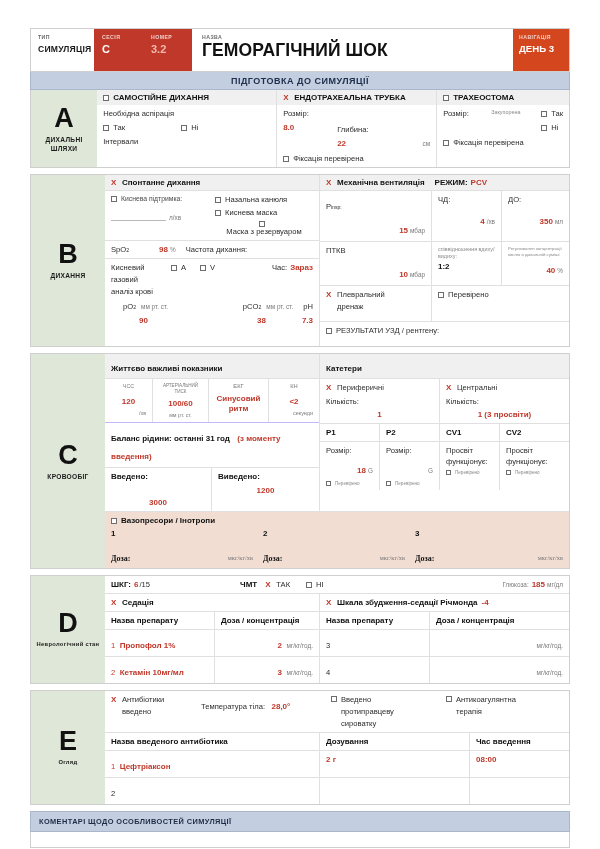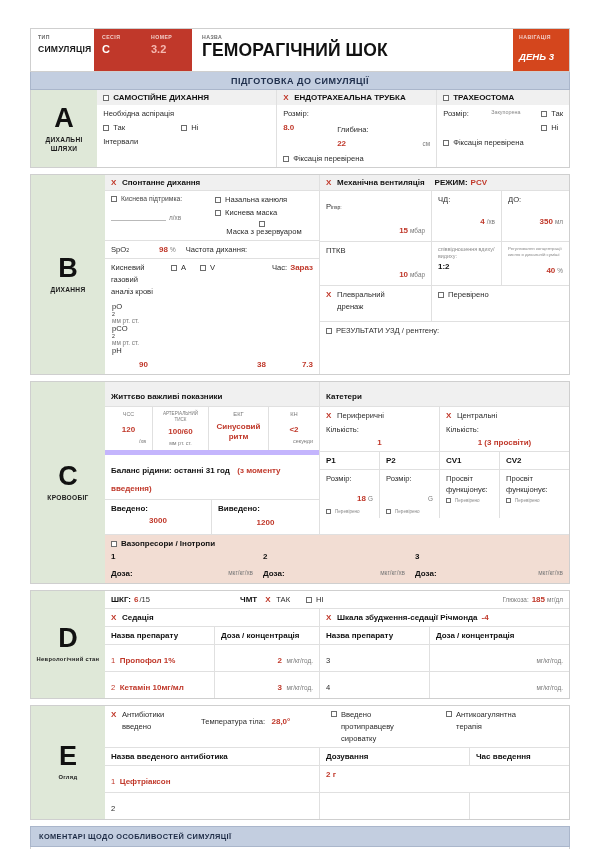--- a/index.html
+++ b/index.html
@@ -17,21 +17,21 @@
   .lbl-xs { font-size:5.2px; letter-spacing:.45px; color:#6a6a6a; font-weight:700; text-transform:uppercase; line-height:7px; }
   .lbl-xs-w { font-size:5.2px; letter-spacing:.45px; color:#f2cfc9; font-weight:700; text-transform:uppercase; line-height:7px; }
   .hdr-type-val { font-size:8.6px; font-weight:700; color:#1a1a1a; letter-spacing:.2px; margin-top:3px; }
   .hdr-sess { background:#c0382a; width:98px; display:flex; padding:5px 6px 0 8px; gap:14px; }
   .hdr-sess-col { flex:1; }
   .hdr-sess-val { font-size:11px; font-weight:700; color:#fff; margin-top:2px; }
   .hdr-num-val { font-size:11px; font-weight:700; color:#f5b8b0; margin-top:2px; }
   .hdr-name { flex:1; padding:5px 0 0 10px; }
   .hdr-title { font-size:17.5px; font-weight:700; color:#111; letter-spacing:.1px; margin-top:-1px; }
   .hdr-nav { background:#d4461d; width:56px; padding:5px 0 0 6px; }
-  .hdr-nav-val { font-size:9.6px; font-weight:700; color:#fff; margin-top:10px;font-style:italic; }
+  .hdr-nav-val { font-size:9.6px; font-weight:700; color:#fff; margin-top:2px; }
 
   
   .banner { background:#c3cee0; border:1px solid #aab6cb; border-top:0; text-align:center;
             font-size:9px; font-weight:700; color:#20304d; letter-spacing:.5px; padding:4px 0 3px; }
   .sec { display:flex; border:1px solid #cfcfcf; margin-top:6px; background:#fff; }
   .sec.joined { margin-top:0; border-top:0; }
   .letterbox { width:74px; background:#dfe8d8; display:flex; flex-direction:column;
                align-items:center; justify-content:center; padding:4px 2px; }
   .letter { font-size:27px; font-weight:700; color:#111; line-height:26px; }
   .letter-sub { font-size:6.6px; font-weight:700; color:#1b1b1b; letter-spacing:.3px;
@@ -244,21 +244,21 @@
                 <span class="ck">
                     <span class="cb"></span>
                     <span class="t-n">V</span>
                   </span>
                 <span class="spacer"></span>
                 <span class="t-n">Час:</span>
                 <span class="t-b red" style="margin-left:3px;">Зараз</span>
               </div>
             </div>
           </div>
-          <div style="display:flex;padding:2px 6px 5px 2px;align-items:baseline;flex-direction:column;">
+          <div style="display:flex;padding:2px 6px 5px 18px;align-items:baseline;">
             <span class="t-n">pO</span>
               <span style="font-size:5.2px;color:#2b2b2b;">2</span>
             <span class="t-s" style="margin-left:5px;">мм рт. ст.</span>
             <span class="spacer"></span>
             <span class="t-n">pCO</span>
               <span style="font-size:5.2px;color:#2b2b2b;">2</span>
             <span class="t-s" style="margin-left:5px;">мм рт. ст.</span>
             <span style="width:10px;"></span>
             <span class="t-n">pH</span>
           </div>
@@ -341,21 +341,21 @@
       <div class="letter">C</div>
       <div class="letter-sub">КРОВООБІГ</div>
     </div>
     <div class="body">
       <div style="display:flex;">
 
         <div style="width:215px;border-right:1px solid #e0e0e0;">
           <div class="hdrband" style="padding:3px 6px;border-bottom:1px solid #e0e0e0;">
             <span class="t-b">Життєво важливі показники</span>
           </div>
-          <div style="display:flex;border-bottom:5px solid #c4b5fd;">
+          <div style="display:flex;border-bottom:1px solid #c4b5fd;">
             <div class="cell c" style="width:48px;">
               <div class="t-s" style="font-size:5.4px;">ЧСС</div>
               <div class="t-b red" style="margin-top:8px;">120</div>
               <div class="t-s r" style="font-size:5.4px;margin-top:4px;">/хв</div>
             </div>
             <div class="cell c" style="width:56px;">
               <div class="t-s" style="font-size:4.6px;line-height:6px;">АРТЕРІАЛЬНИЙ ТИСК</div>
               <div class="t-b red" style="margin-top:4px;">100/60</div>
               <div class="t-s" style="font-size:5.4px;margin-top:4px;">мм рт. ст.</div>
             </div>
@@ -369,21 +369,21 @@
               <div class="t-s r" style="font-size:5.4px;margin-top:4px;">секунди</div>
             </div>
           </div>
           <div class="cell" style="border-right:0;border-bottom:1px solid #e0e0e0;padding:4px 6px;">
             <span class="t-b">Баланс рідини: останні 31 год</span>
             <span class="t-b red" style="margin-left:3px;">(з моменту введення)</span>
           </div>
           <div style="display:flex;min-height:34px;">
             <div class="cell" style="width:107px;">
               <div class="t-b">Введено:</div>
-              <div class="t-b red c" style="margin-top:3px;">3000</div>
+              <div class="t-b red c" style="margin-top:17px;">3000</div>
             </div>
             <div class="cell" style="flex:1;">
               <div class="t-b">Виведено:</div>
               <div class="t-b red c" style="margin-top:5px;">1200</div>
             </div>
           </div>
         </div>
 
         <div style="flex:1;">
           <div class="hdrband" style="padding:3px 6px;border-bottom:1px solid #e0e0e0;">
@@ -453,21 +453,21 @@
       <div class="peach" style="border-top:1px solid #e0e0e0;padding:4px 6px 5px 6px;">
         <div class="ck">
           <span class="cb"></span>
           <span class="t-b">Вазопресори / Інотропи</span>
         </div>
         <div style="display:flex;margin-top:4px;">
           <div style="width:152px;" class="t-b">1</div>
           <div style="width:152px;" class="t-b">2</div>
           <div style="flex:1;" class="t-b">3</div>
         </div>
-        <div style="display:flex;margin-top:8px;">
+        <div style="display:flex;margin-top:16px;font-family:Liberation Serif, serif;">
           <div style="width:152px;display:flex;">
               <span class="t-b">Доза:</span>
               <span class="spacer"></span>
               <span class="t-s" style="margin-right:10px;">мкг/кг/хв</span>
             </div>
           <div style="width:152px;display:flex;">
               <span class="t-b">Доза:</span>
               <span class="spacer"></span>
               <span class="t-s" style="margin-right:10px;">мкг/кг/хв</span>
             </div>
@@ -574,20 +574,21 @@
         </div>
       </div>
       <div style="display:flex;border-bottom:1px solid #e0e0e0;">
         <div class="cell t-b" style="width:215px;">Назва введеного антибіотика</div>
         <div class="cell t-b" style="width:150px;">Дозування</div>
         <div class="cell t-b" style="flex:1;">Час введення</div>
       </div>
       <div style="display:flex;border-bottom:1px solid #e0e0e0;">
         <div class="cell" style="width:215px;"><span class="t-n redn">1</span> <span class="t-b red">Цефтріаксон</span></div>
         <div class="cell t-b red" style="width:150px;">2 г</div>
+        <div class="cell t-b red" style="flex:1;">08:00</div>
       </div>
       <div style="display:flex;">
         <div class="cell" style="width:215px;"><span class="t-n">2</span> <span class="t-b"></span></div>
         <div class="cell t-b" style="width:150px;"></div>
         <div class="cell t-b" style="flex:1;"></div>
       </div>
     </div>
   </div>
 
   <div class="comment-band">КОМЕНТАРІ ЩОДО ОСОБЛИВОСТЕЙ СИМУЛЯЦІЇ</div>

